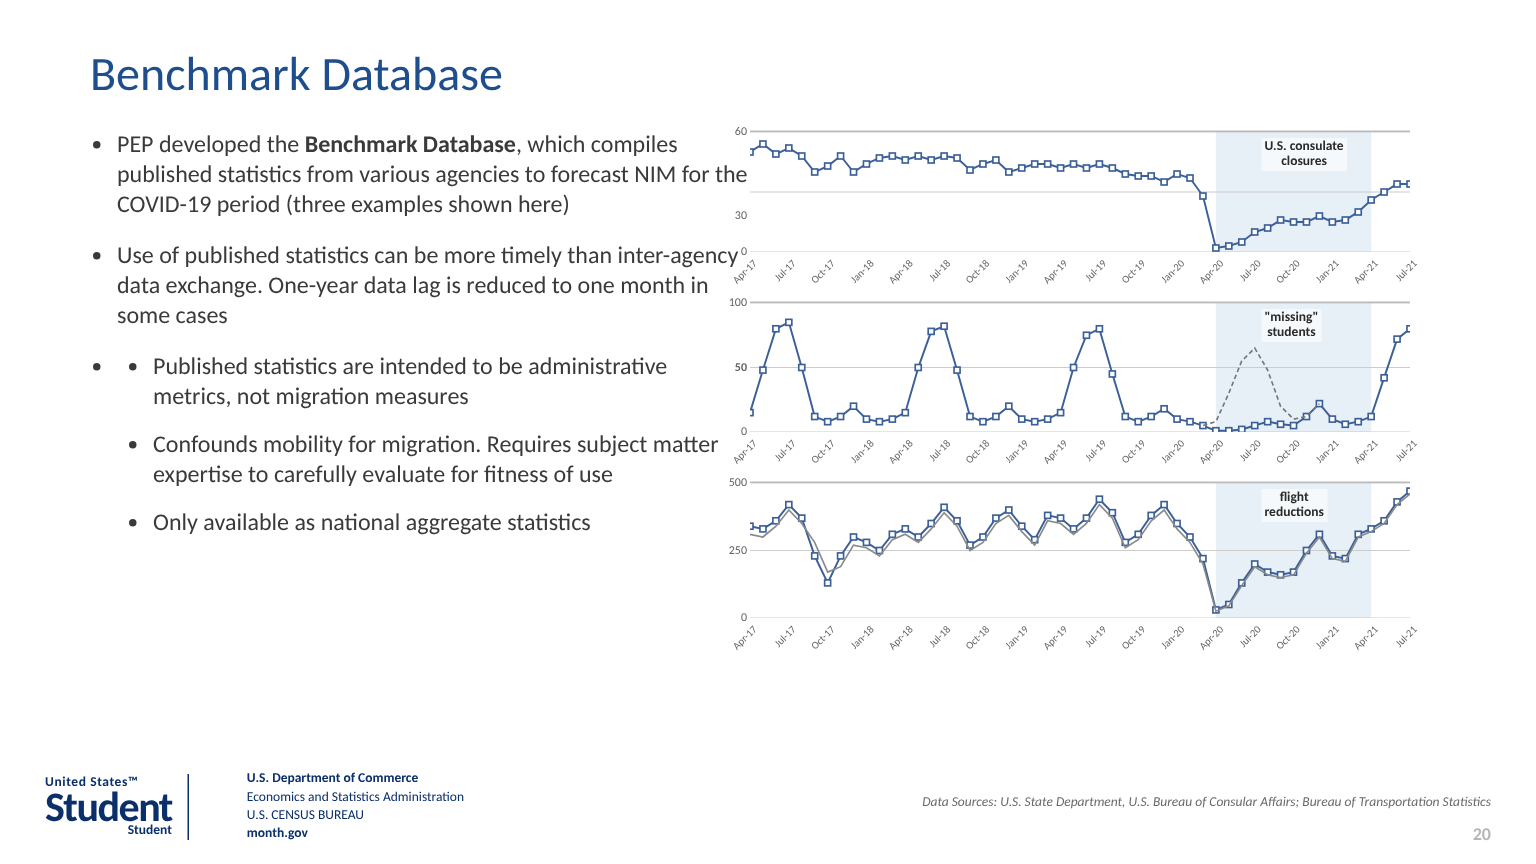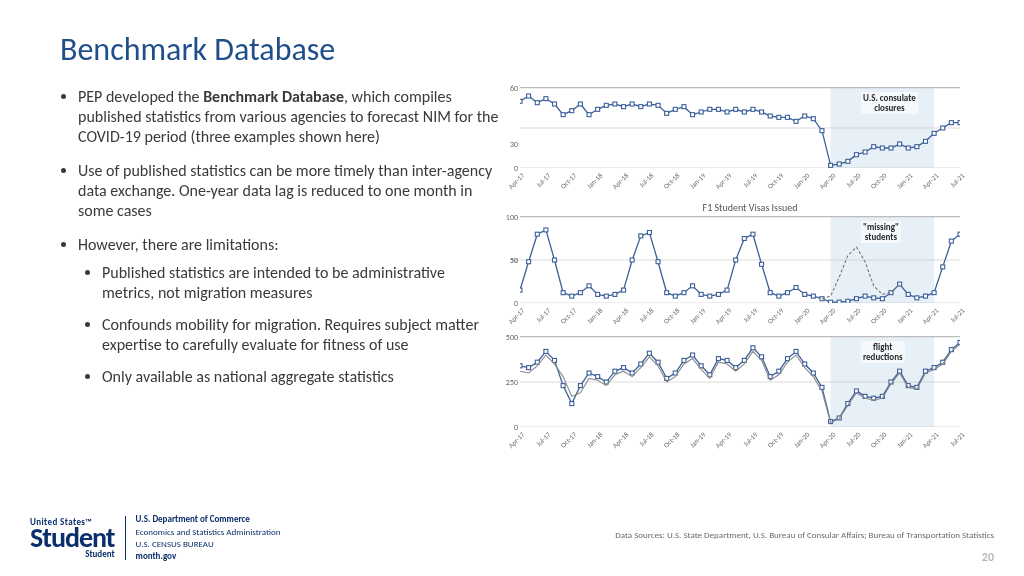--- a/index.html
+++ b/index.html
@@ -1,19 +1,19 @@
 <!DOCTYPE html>
 <html><head>
 <meta charset="utf-8">
 <style>
   * { box-sizing: border-box; margin: 0; padding: 0; }
   html, body { width: 1024px; height: 576px; font-family: "Segoe UI", Calibri, Arial, sans-serif; background: #fff; color: #333; }
   .slide { position: relative; width: 1024px; height: 576px; padding: 30px 30px 20px 60px; }
   .title { color: #1f4e8c; font-size: 32px; font-weight: 400; margin-bottom: 18px; }
-  .cols { display: flex; gap: 20px; }
+  .cols { display: flex; }
   .left { width: 440px; }
   .right { width: 460px; position: relative; }
   ul.bullets { list-style: disc; padding-left: 18px; font-size: 16px; line-height: 1.25; color: #3a3a3a; }
   ul.bullets > li { margin-bottom: 14px; }
   ul.sub { list-style: disc; padding-left: 24px; margin-top: 8px; }
   ul.sub > li { margin-bottom: 12px; }
   .bold { font-weight: 700; }
 
   .chart { position: relative; margin-bottom: 8px; }
   .chart-title { text-align: center; font-size: 10px; color: #555; margin-bottom: 2px; }
@@ -36,40 +36,39 @@
   .legend .sw-box { width: 8px; height: 8px; border: 1.2px solid #3b5f99; background: #fff; display: inline-block; }
   .legend .sw-line { width: 22px; height: 0; border-top: 1.5px solid #8a8a8a; display: inline-block; vertical-align: middle; }
 
   .footer { position: absolute; left: 30px; bottom: 14px; display: flex; align-items: center; gap: 14px; }
   .logo { display: flex; align-items: center; gap: 10px; }
   .logo-mark { color: #0a2f6b; line-height: 0.85; }
   .logo-us { font-size: 9px; font-weight: 700; letter-spacing: 0.4px; }
   .logo-census { font-size: 28px; font-weight: 800; letter-spacing: -1px; }
   .logo-bureau { font-size: 9px; text-align: right; font-weight: 600; }
   .logo-sep { width: 1px; height: 44px; background: #0a2f6b; }
-  .logo-dept { font-size: 9px; color: #0a2f6b; line-height: 1.35; }
+  .logo-dept { font-size: 9px; color: #0a2f6b; line-height: 1.35; margin-left: 29px; }
   .logo-dept .b { font-weight: 700; }
 
-  .sources { position: absolute; right: 30px; bottom: 36px; font-size: 9px; color: #6a6a6a; }
+  .sources { position: absolute; right: 30px; bottom: 36px; font-size: 9px; color: #6a6a6a; font-style: italic; }
   .pagenum { position: absolute; right: 30px; bottom: 12px; font-size: 12px; color: #b6b6b6; font-weight: 600; }
 </style>
 </head>
 <body>
 
 <div class="slide">
   <h1 class="title">Benchmark Database</h1>
   <div class="cols">
     <div class="left">
       <ul class="bullets">
         <li>
           <span>PEP developed the </span><span class="bold">Benchmark Database</span><span>, which compiles published statistics from various agencies to forecast NIM for the COVID-19 period (three examples shown here)</span>
         </li>
         <li>Use of published statistics can be more timely than inter-agency data exchange. One-year data lag is reduced to one month in some cases</li>
         <li>
-          <span>However, there are limitations:</span>
           <ul class="sub">
             <li>Published statistics are intended to be administrative metrics, not migration measures</li>
             <li>Confounds mobility for migration. Requires subject matter expertise to carefully evaluate for fitness of use</li>
             <li>Only available as national aggregate statistics</li>
           </ul>
         </li>
       </ul>
     </div>
     <div class="right" id="charts">
         <div class="chart">
@@ -157,21 +156,20 @@
             <div class="xtick" style="left: 284.706px; top: 4px;">Jan-20</div>
             <div class="xtick" style="left: 310.588px; top: 4px;">Apr-20</div>
             <div class="xtick" style="left: 336.471px; top: 4px;">Jul-20</div>
             <div class="xtick" style="left: 362.353px; top: 4px;">Oct-20</div>
             <div class="xtick" style="left: 388.235px; top: 4px;">Jan-21</div>
             <div class="xtick" style="left: 414.118px; top: 4px;">Apr-21</div>
             <div class="xtick" style="left: 440px; top: 4px;">Jul-21</div>
           </div>
         </div>
         <div class="chart">
-          <div class="chart-title">F1 Student Visas Issued</div>
           <div class="plot" style="height: 86px;">
             <div class="yticks">
               <div class="ytick" style="top: 86px;">0</div>
               <div class="ytick" style="top: 43px; font-weight: bold;">50</div>
               <div class="ytick" style="top: 0px;">100</div>
             </div>
             <svg width="440" height="86">
               <rect x="310.5882352941177" y="0" width="103.52941176470586" height="86" class="shade"></rect>
               <g class="grid">
                 <line x1="0" x2="440" y1="86" y2="86"></line>

